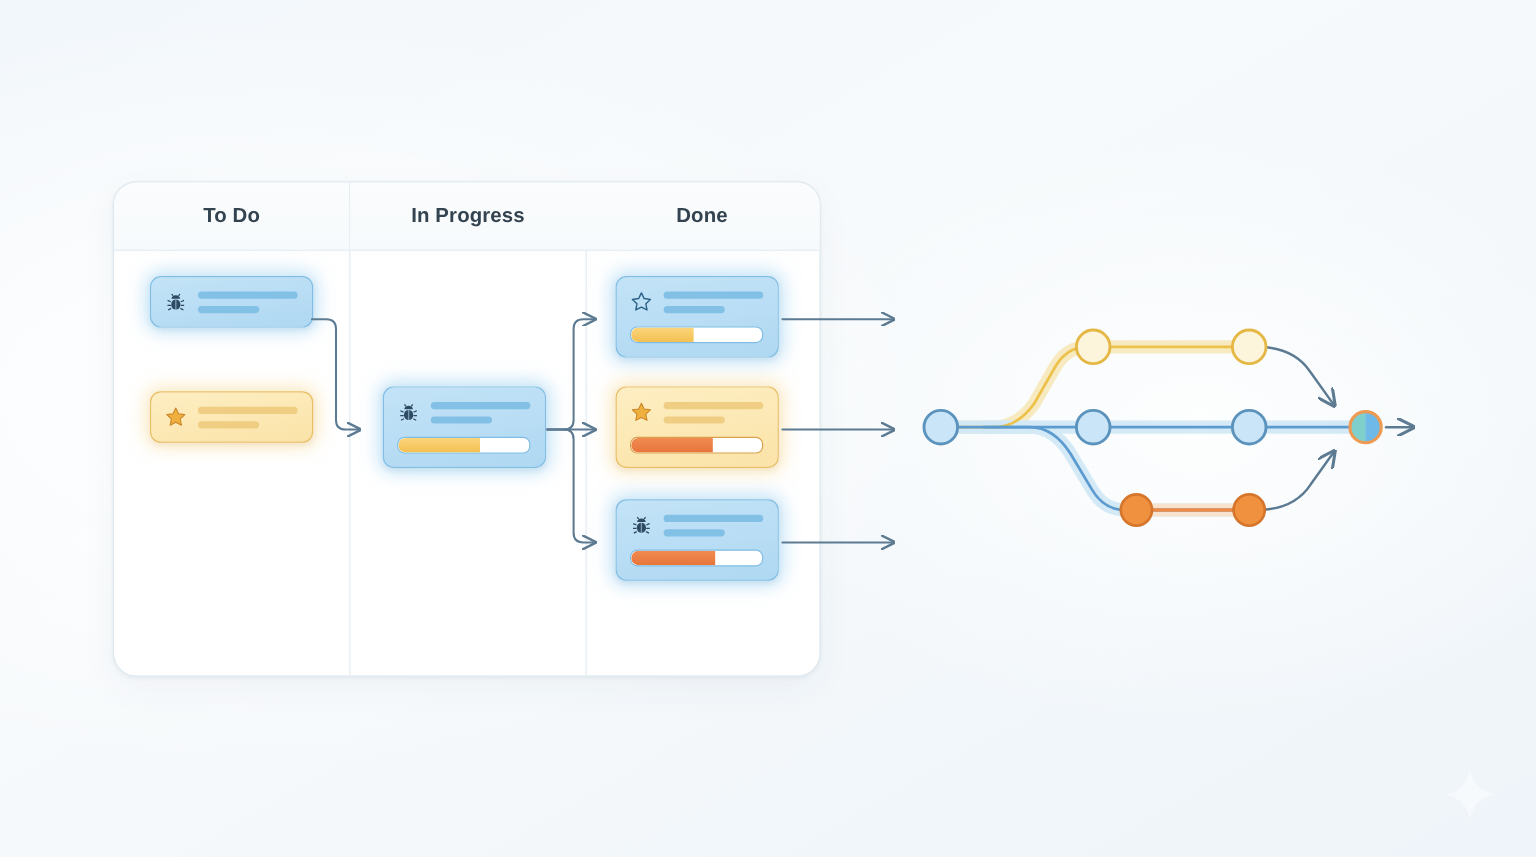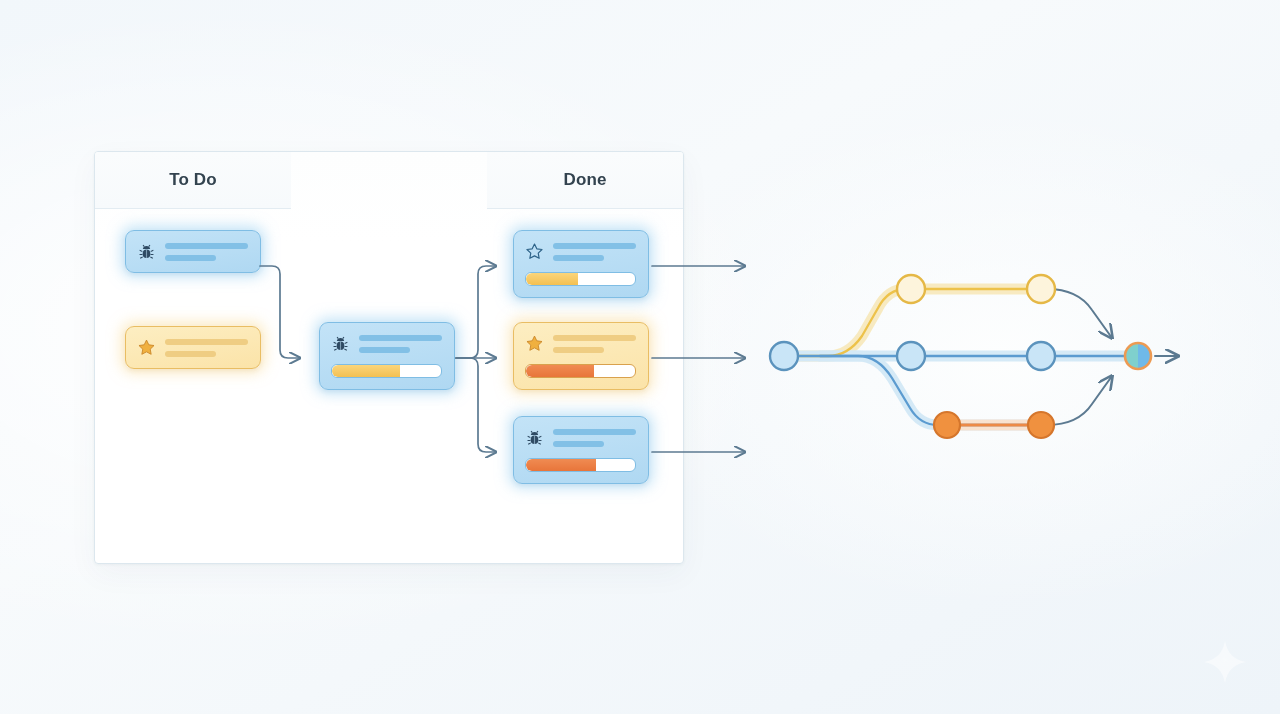--- a/index.html
+++ b/index.html
@@ -39,21 +39,21 @@
 
   
   #board {
     position: absolute;
     left: 94px;
     top: 151px;
     width: 588px;
     height: 411px;
     background: linear-gradient(180deg, #fdfefe 0%, #ffffff 22%, #ffffff 100%);
     border: 1px solid #dce7ee;
-    border-radius: 4px;
+    border-radius: 20px;
     box-shadow: 0 1px 3px rgba(42,72,96,.05), 0 10px 30px rgba(42,72,96,.045);
     overflow: hidden;
   }
   .board-col {
     position: absolute;
     top: 0;
     bottom: 0;
     width: 196px;
   }
   .board-col.c0 { left: 0; }
@@ -155,20 +155,25 @@
 </svg>
 
 <div id="board">
 
   <div class="board-col c0">
     <div class="col-head">
       <span class="col-title">To Do</span>
     </div>
   </div>
 
+  <div class="board-col c1">
+    <div class="col-head">
+      <span class="col-title">In Progress</span>
+    </div>
+  </div>
 
   <div class="board-col c2">
     <div class="col-head">
       <span class="col-title">Done</span>
     </div>
   </div>
 
   <div class="card blue" style="left:30px; top:78px;">
     <div class="card-top">
       <svg class="card-icon" viewBox="0 0 24 24">

